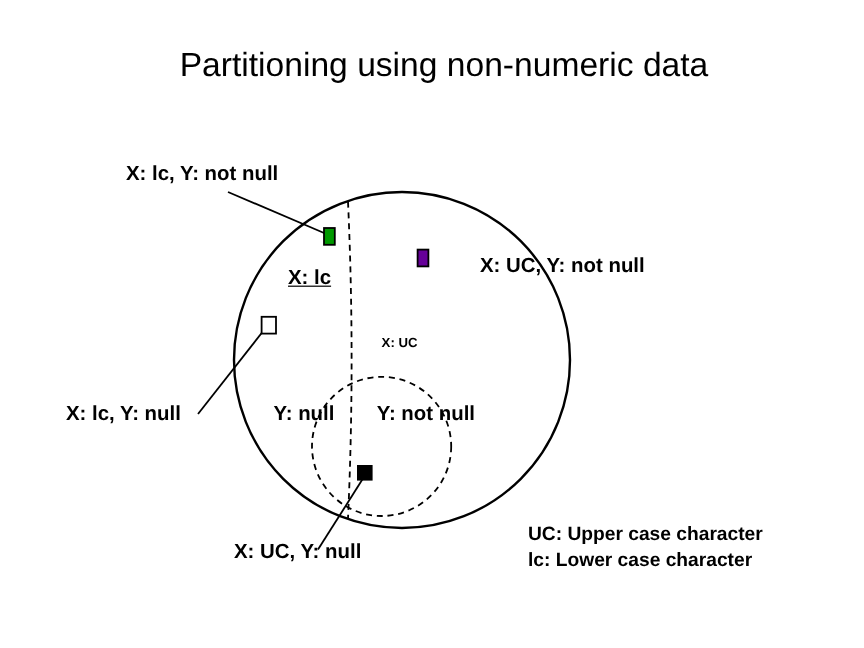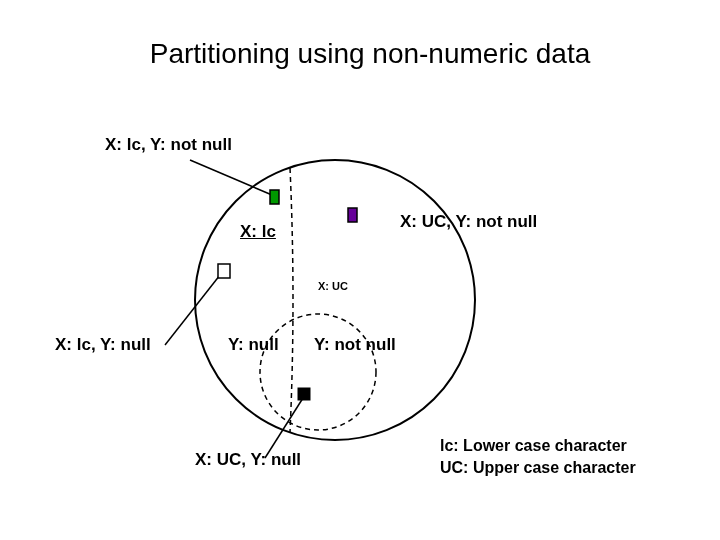--- a/index.html
+++ b/index.html
@@ -73,15 +73,15 @@
 <div class="label" style="left:105px; top:135px;">X: lc, Y: not null</div>
 <div class="label" style="left:240px; top:222px;text-decoration:underline;">X: lc</div>
 <div class="label" style="left:400px; top:212px;">X: UC, Y: not null</div>
 <div class="label" style="left:318px; top:280px; font-size:11px;">X: UC</div>
 <div class="label" style="left:55px; top:335px;">X: lc, Y: null</div>
 <div class="label" style="left:228px; top:335px;text-align:center;">Y: null</div>
 <div class="label" style="left:314px; top:335px;">Y: not null</div>
 <div class="label" style="left:195px; top:450px;">X: UC, Y: null</div>
 
 <div class="legend" style="left:440px; top:435px;">
+  <div>UC: Upper case  character</div>
   <div>lc: Lower case character</div>
-  <div>UC: Upper case  character</div>
 </div>
 
 </body></html>

